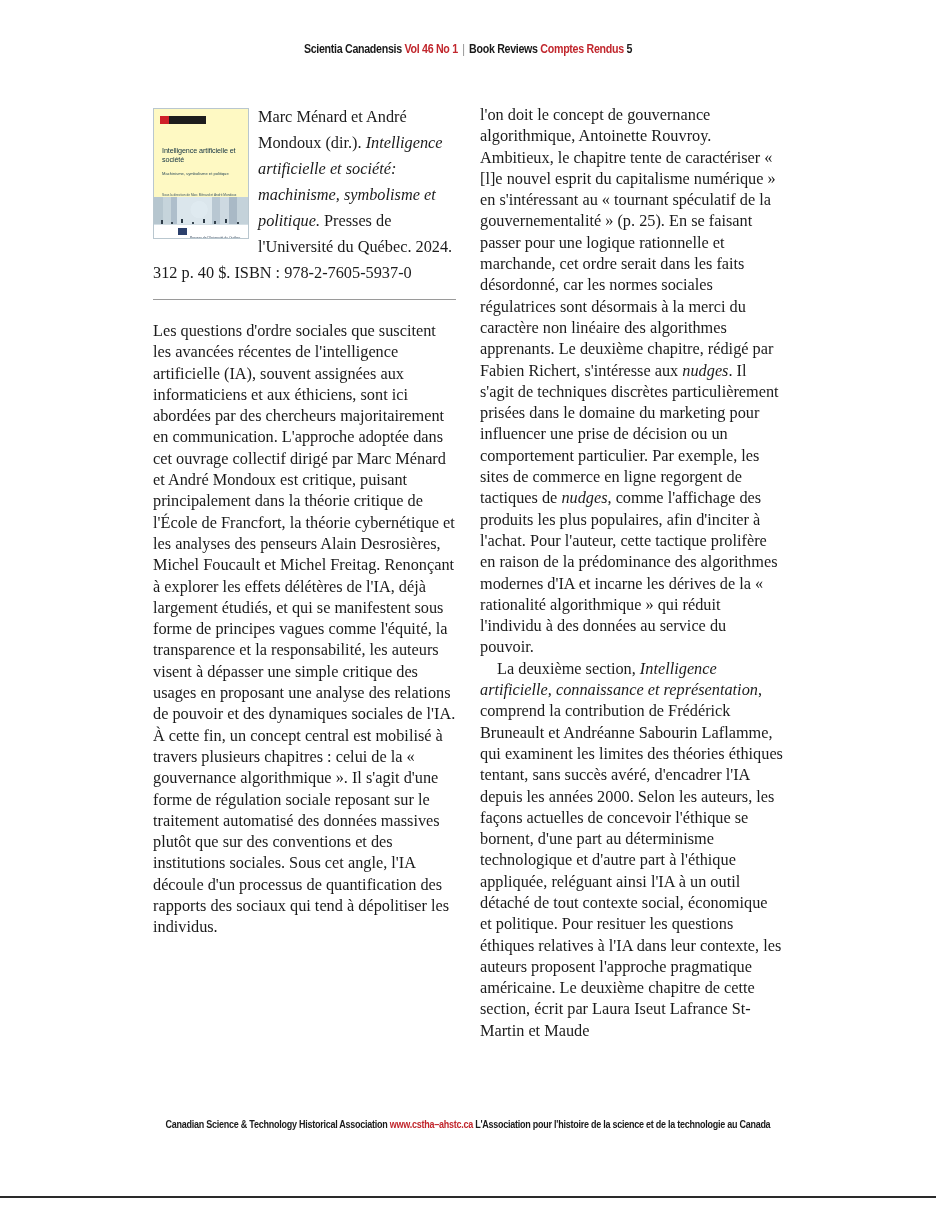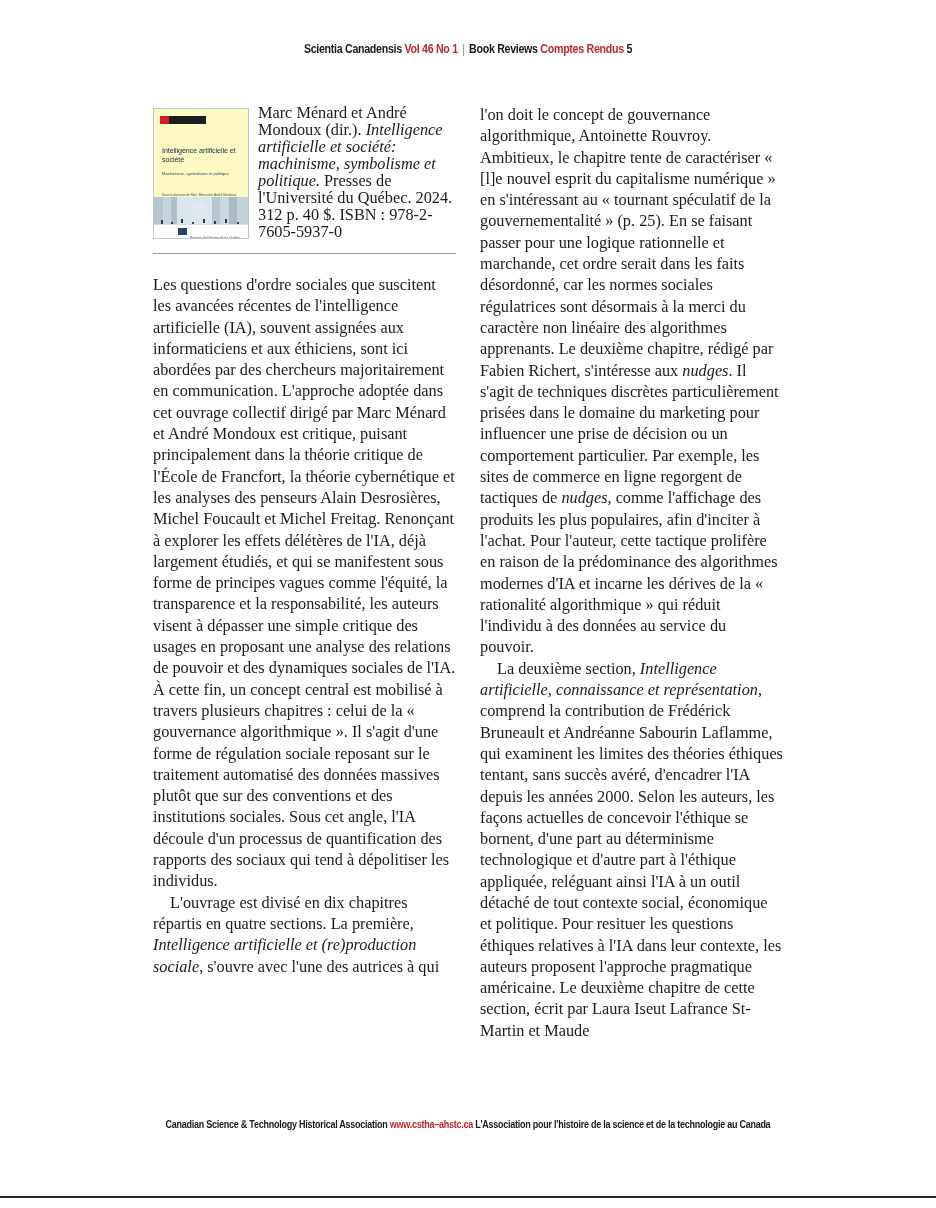--- a/index.html
+++ b/index.html
@@ -155,21 +155,21 @@
   .cover-pub {
     position: absolute;
     left: 36px; top: 3px;
     font-family: "Liberation Sans", sans-serif;
     font-size: 3.3px;
     color: #33475c;
   }
 
   .cite-text {
     font-size: 16.3px;
-    line-height: 17px;
+    line-height: 26px;
     text-align: left;
   }
   .cite-text em { font-style: italic; }
 
   .cite-rule {
     clear: both;
     border: none;
     border-top: 1px solid #9a9a9a;
     margin: 13px 0 0 0;
     width: 100%;
@@ -241,21 +241,20 @@
         </div>
       </div>
 
       <div class="cite-text"><span>Marc Ménard et André</span> <span>Mondoux (dir.). </span><em>Intelligence artificielle et société: machinisme, symbolisme et politique.</em><span> Presses de l'Université du Québec. 2024. 312 p. 40 $. ISBN :</span> <span>978-2-7605-5937-0</span></div>
 
       <hr class="cite-rule">
     </div>
 
     <p class="body first-para">Les questions d'ordre sociales que suscitent les avancées récentes de l'intelligence artificielle (IA), souvent assignées aux informaticiens et aux éthiciens, sont ici abordées par des chercheurs majoritairement en communication. L'approche adoptée dans cet ouvrage collectif dirigé par Marc Ménard et André Mondoux est critique, puisant principalement dans la théorie critique de l'École de Francfort, la théorie cybernétique et les analyses des penseurs Alain Desrosières, Michel Foucault et Michel Freitag. Renonçant à explorer les effets délétères de l'IA, déjà largement étudiés, et qui se manifestent sous forme de principes vagues comme l'équité, la transparence et la responsabilité, les auteurs visent à dépasser une simple critique des usages en proposant une analyse des relations de pouvoir et des dynamiques sociales de l'IA. À cette fin, un concept central est mobilisé à travers plusieurs chapitres : celui de la « gouvernance algorithmique ». Il s'agit d'une forme de régulation sociale reposant sur le traitement automatisé des données massives plutôt que sur des conventions et des institutions sociales. Sous cet angle, l'IA découle d'un processus de quantification des rapports des sociaux qui tend à dépolitiser les individus.</p>
 
-    <p class="body indent"><span>L'ouvrage est divisé en dix chapitres répartis en quatre sections.  La première, </span><em>Intelligence artificielle et (re)production sociale</em><span>, s'ouvre avec l'une des autrices à qui</span></p>
   </div>
 
   <div class="col col-right">
 
     <p class="body"><span>l'on doit le concept de gouvernance algorithmique, Antoinette Rouvroy. Ambitieux, le chapitre tente de caractériser « [l]e nouvel esprit du capitalisme numérique » en s'intéressant au « tournant spéculatif de la gouvernementalité » (p. 25). En se faisant passer pour une logique rationnelle et marchande, cet ordre serait dans les faits désordonné, car les normes sociales régulatrices sont désormais à la merci du caractère non linéaire des algorithmes apprenants. Le deuxième chapitre, rédigé par Fabien Richert, s'intéresse aux </span><em>nudges</em><span>. Il s'agit de techniques discrètes particulièrement prisées dans le domaine du marketing pour influencer une prise de décision ou un comportement particulier. Par exemple, les sites de commerce en ligne regorgent de tactiques de </span><em>nudges</em><span>, comme l'affichage des produits les plus populaires, afin d'inciter à l'achat. Pour l'auteur, cette tactique prolifère en raison de la prédominance des algorithmes modernes d'IA et incarne les dérives de la « rationalité algorithmique » qui réduit l'individu à des données au service du pouvoir.</span></p>
 
     <p class="body indent"><span>La deuxième section, </span><em>Intelligence artificielle, connaissance et représentation</em><span>, comprend la contribution de Frédérick Bruneault et Andréanne Sabourin Laflamme, qui examinent les limites des théories éthiques tentant, sans succès avéré, d'encadrer l'IA depuis les années 2000. Selon les auteurs, les façons actuelles de concevoir l'éthique se bornent, d'une part au déterminisme technologique et d'autre part à l'éthique appliquée, reléguant ainsi l'IA à un outil détaché de tout contexte social, économique et politique. Pour resituer les questions éthiques relatives à l'IA dans leur contexte, les auteurs proposent l'approche pragmatique américaine. Le deuxième chapitre de cette section, écrit par Laura Iseut Lafrance St-Martin et Maude</span></p>
   </div>
 
   <div class="footer">

